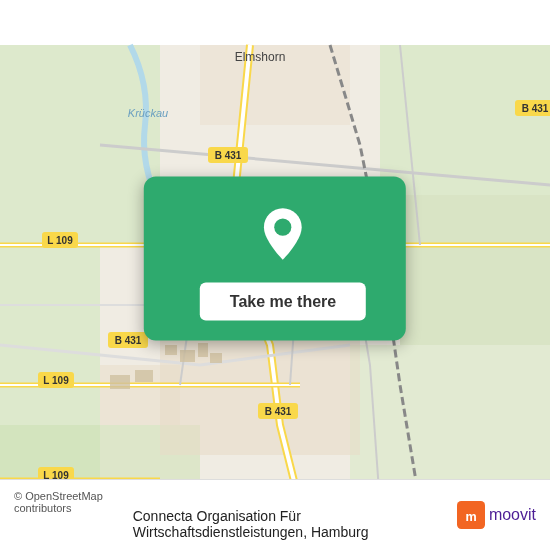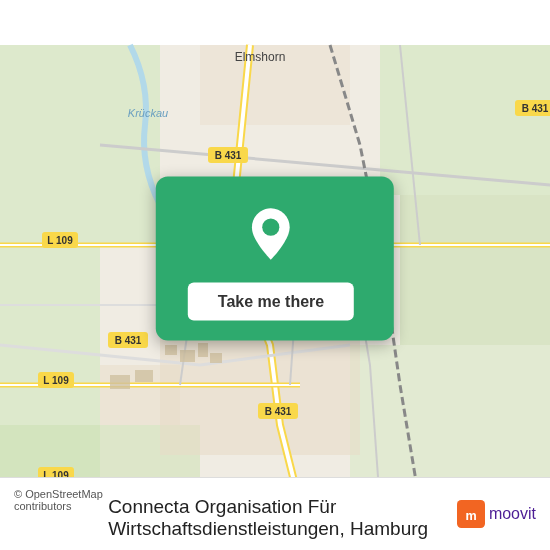--- a/index.html
+++ b/index.html
@@ -29,21 +29,21 @@
     }
 
     
     #location-card {
       position: absolute;
       top: 50%;
       left: 50%;
       transform: translate(-50%, -60%);
       background: #2eaa6e;
       border-radius: 12px;
-      padding: 30px 40px 20px 32px;
+      padding: 30px 40px 20px 56px;
       display: flex;
       flex-direction: column;
       align-items: center;
       box-shadow: 0 4px 15px rgba(0,0,0,0.3);
       z-index: 10;
       min-width: 180px;
     }
 
     #pin-icon {
       width: 60px;
@@ -82,24 +82,24 @@
     #bottom-left {
       display: flex;
     }
 
     #osm-credit {
       font-size: 11px;
       color: #555;
     }
 
     #location-name {
-      font-size: 19px;
+      font-size: 14px;
       color: #222;
       font-weight: 500;
-      margin-top: 8px;
+      margin-top: 18px;
     }
 
     #moovit-logo {
       display: flex;
       align-items: center;
       gap: 4px;
     }
 
     #moovit-text {
       font-size: 16px;

